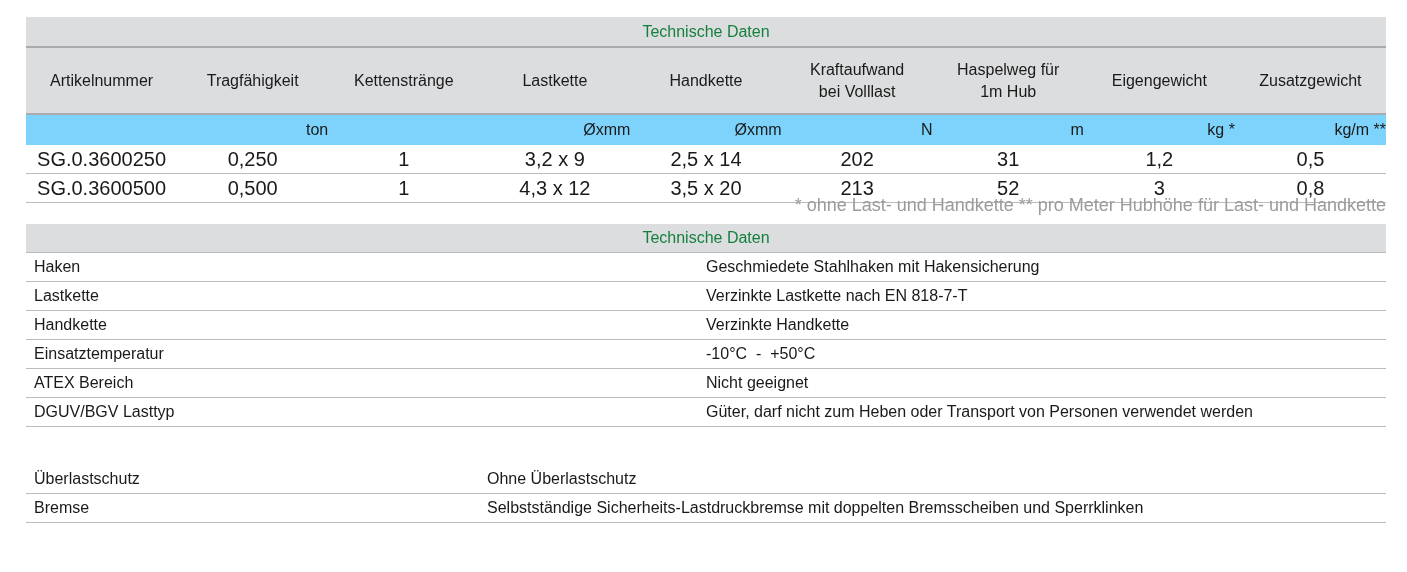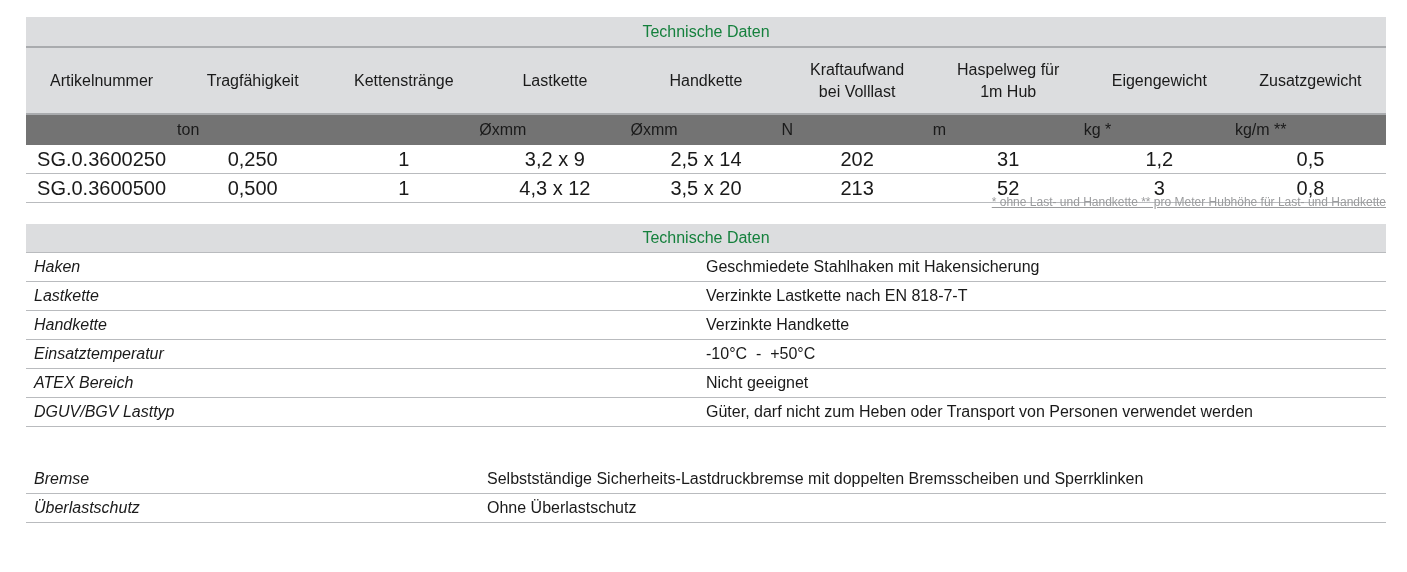--- a/index.html
+++ b/index.html
@@ -14,38 +14,37 @@
     background: #dcdddf; text-align: center; font-size: 16px; color: #15803d;
     height: 29px; line-height: 29px;
   }
   #t1 { top: 17px; }
   #t1 .cap { border-bottom: 2px solid #a9abae; }
   #t1 .colhead th {
     background: #dcdddf; text-align: center; font-size: 16px; line-height: 22px;
     height: 49px; border-bottom: 2px solid #a9abae; vertical-align: middle;
   }
   #t1 .units td {
-    background: #737373; text-align: left; font-size: 16px; height: 30px; line-height: 30px;
+    background: #7dd3fc; text-align: right; font-size: 16px; height: 30px; line-height: 30px;
   }
   #t1 .row td {
     text-align: center; font-size: 20px; height: 28px; line-height: 28px;
     border-bottom: 1.5px solid #b9bbbe;
   }
   .footnote {
-    position: absolute; top: 195px; right: 21px; font-size: 12px; color: #9a9b9d;
+    position: absolute; top: 195px; right: 21px; font-size: 18px; color: #9a9b9d;
     white-space: nowrap;
-    text-decoration: underline;
   }
   #t2 { top: 224px; }
   #t3 { top: 465px; }
   .kv td {
     font-size: 16px; height: 28px; line-height: 28px; border-bottom: 1.5px solid #b9bbbe;
     text-align: left;
   }
-  .kv td.k { padding-left: 8px; width: 453px; font-style: italic; }
+  .kv td.k { padding-left: 8px; width: 453px; }
   .kv td.v { padding-left: 0; margin-top: 7px; }
 </style>
 </head>
 <body>
 
 <table class="tbl" id="t1">
   <tbody>
       <tr>
     <td class="cap" colspan="9">Technische Daten</td>
   </tr>
@@ -126,21 +125,21 @@
   <tr>
     <td class="k">DGUV/BGV Lasttyp</td>
     <td class="v">Güter, darf nicht zum Heben oder Transport von Personen verwendet werden</td>
   </tr>
 </tbody>
   </table>
 
 <table class="tbl kv" id="t3">
   <tbody>
   <tr>
+    <td class="k">Überlastschutz</td>
+    <td class="v">Ohne Überlastschutz</td>
+  </tr>
+  <tr>
     <td class="k">Bremse</td>
     <td class="v">Selbstständige Sicherheits-Lastdruckbremse mit doppelten Bremsscheiben und Sperrklinken</td>
-  </tr>
-  <tr>
-    <td class="k">Überlastschutz</td>
-    <td class="v">Ohne Überlastschutz</td>
   </tr>
 </tbody>
   </table>
 
 </body></html>

